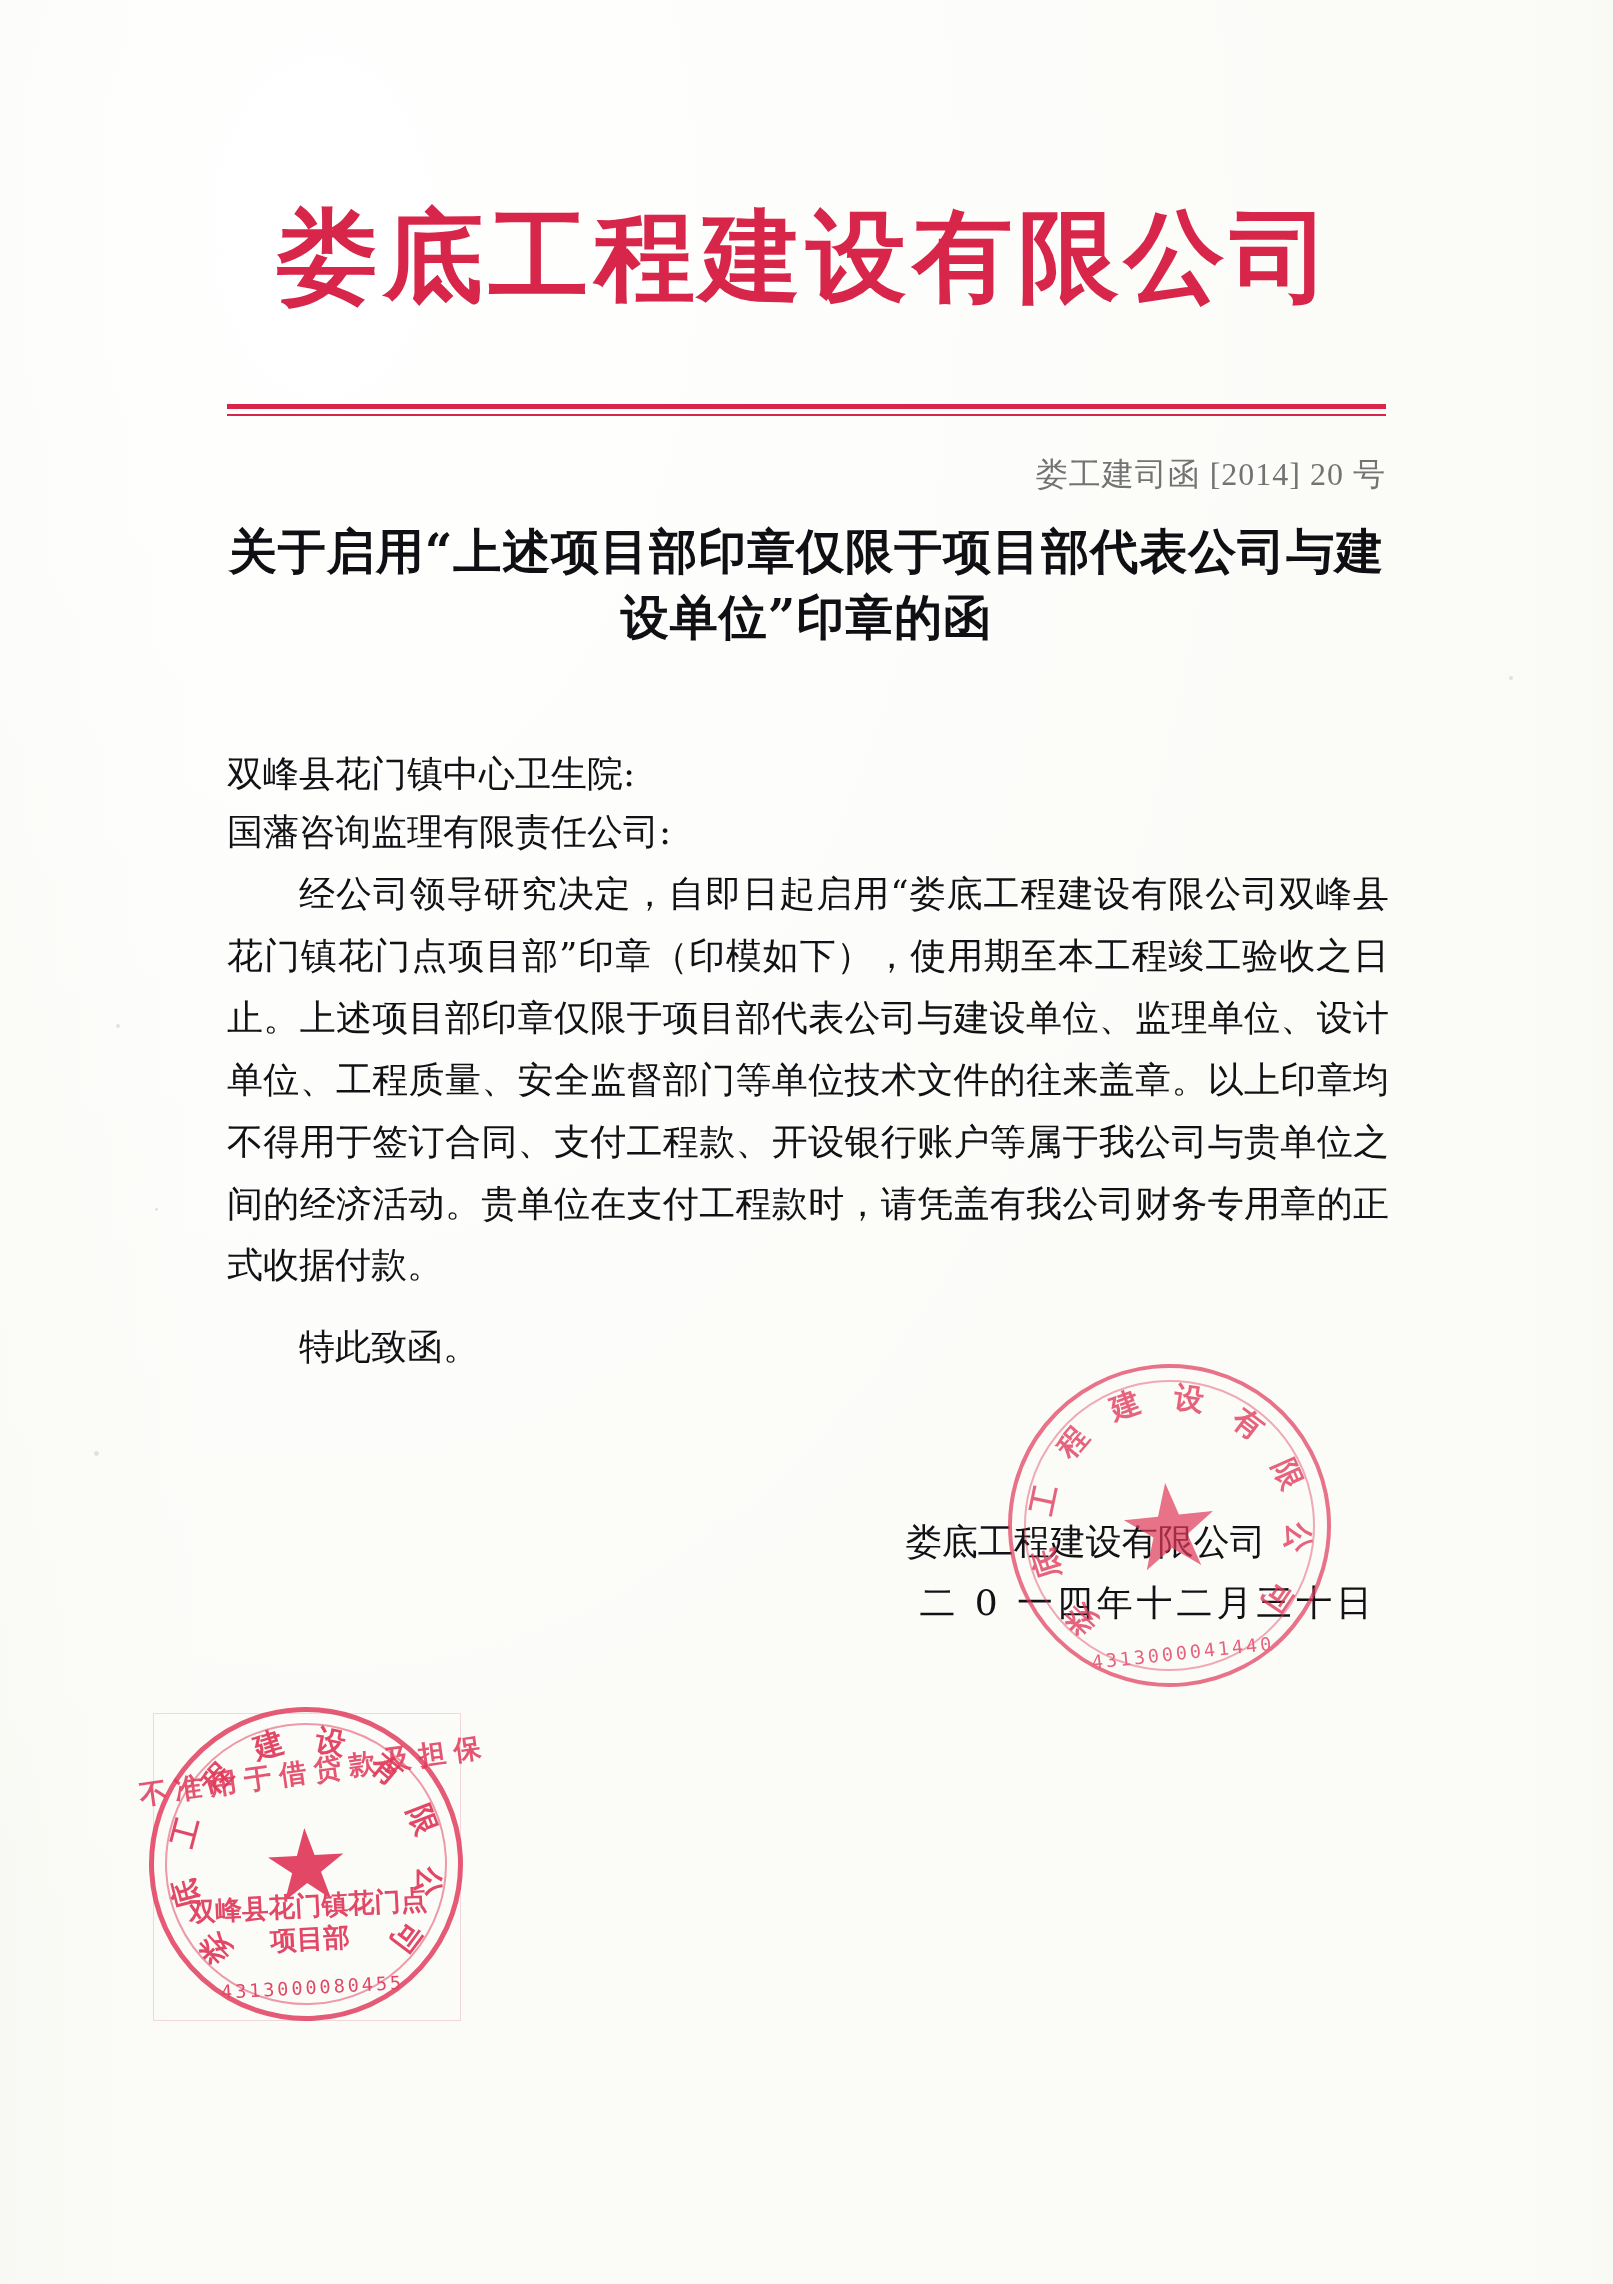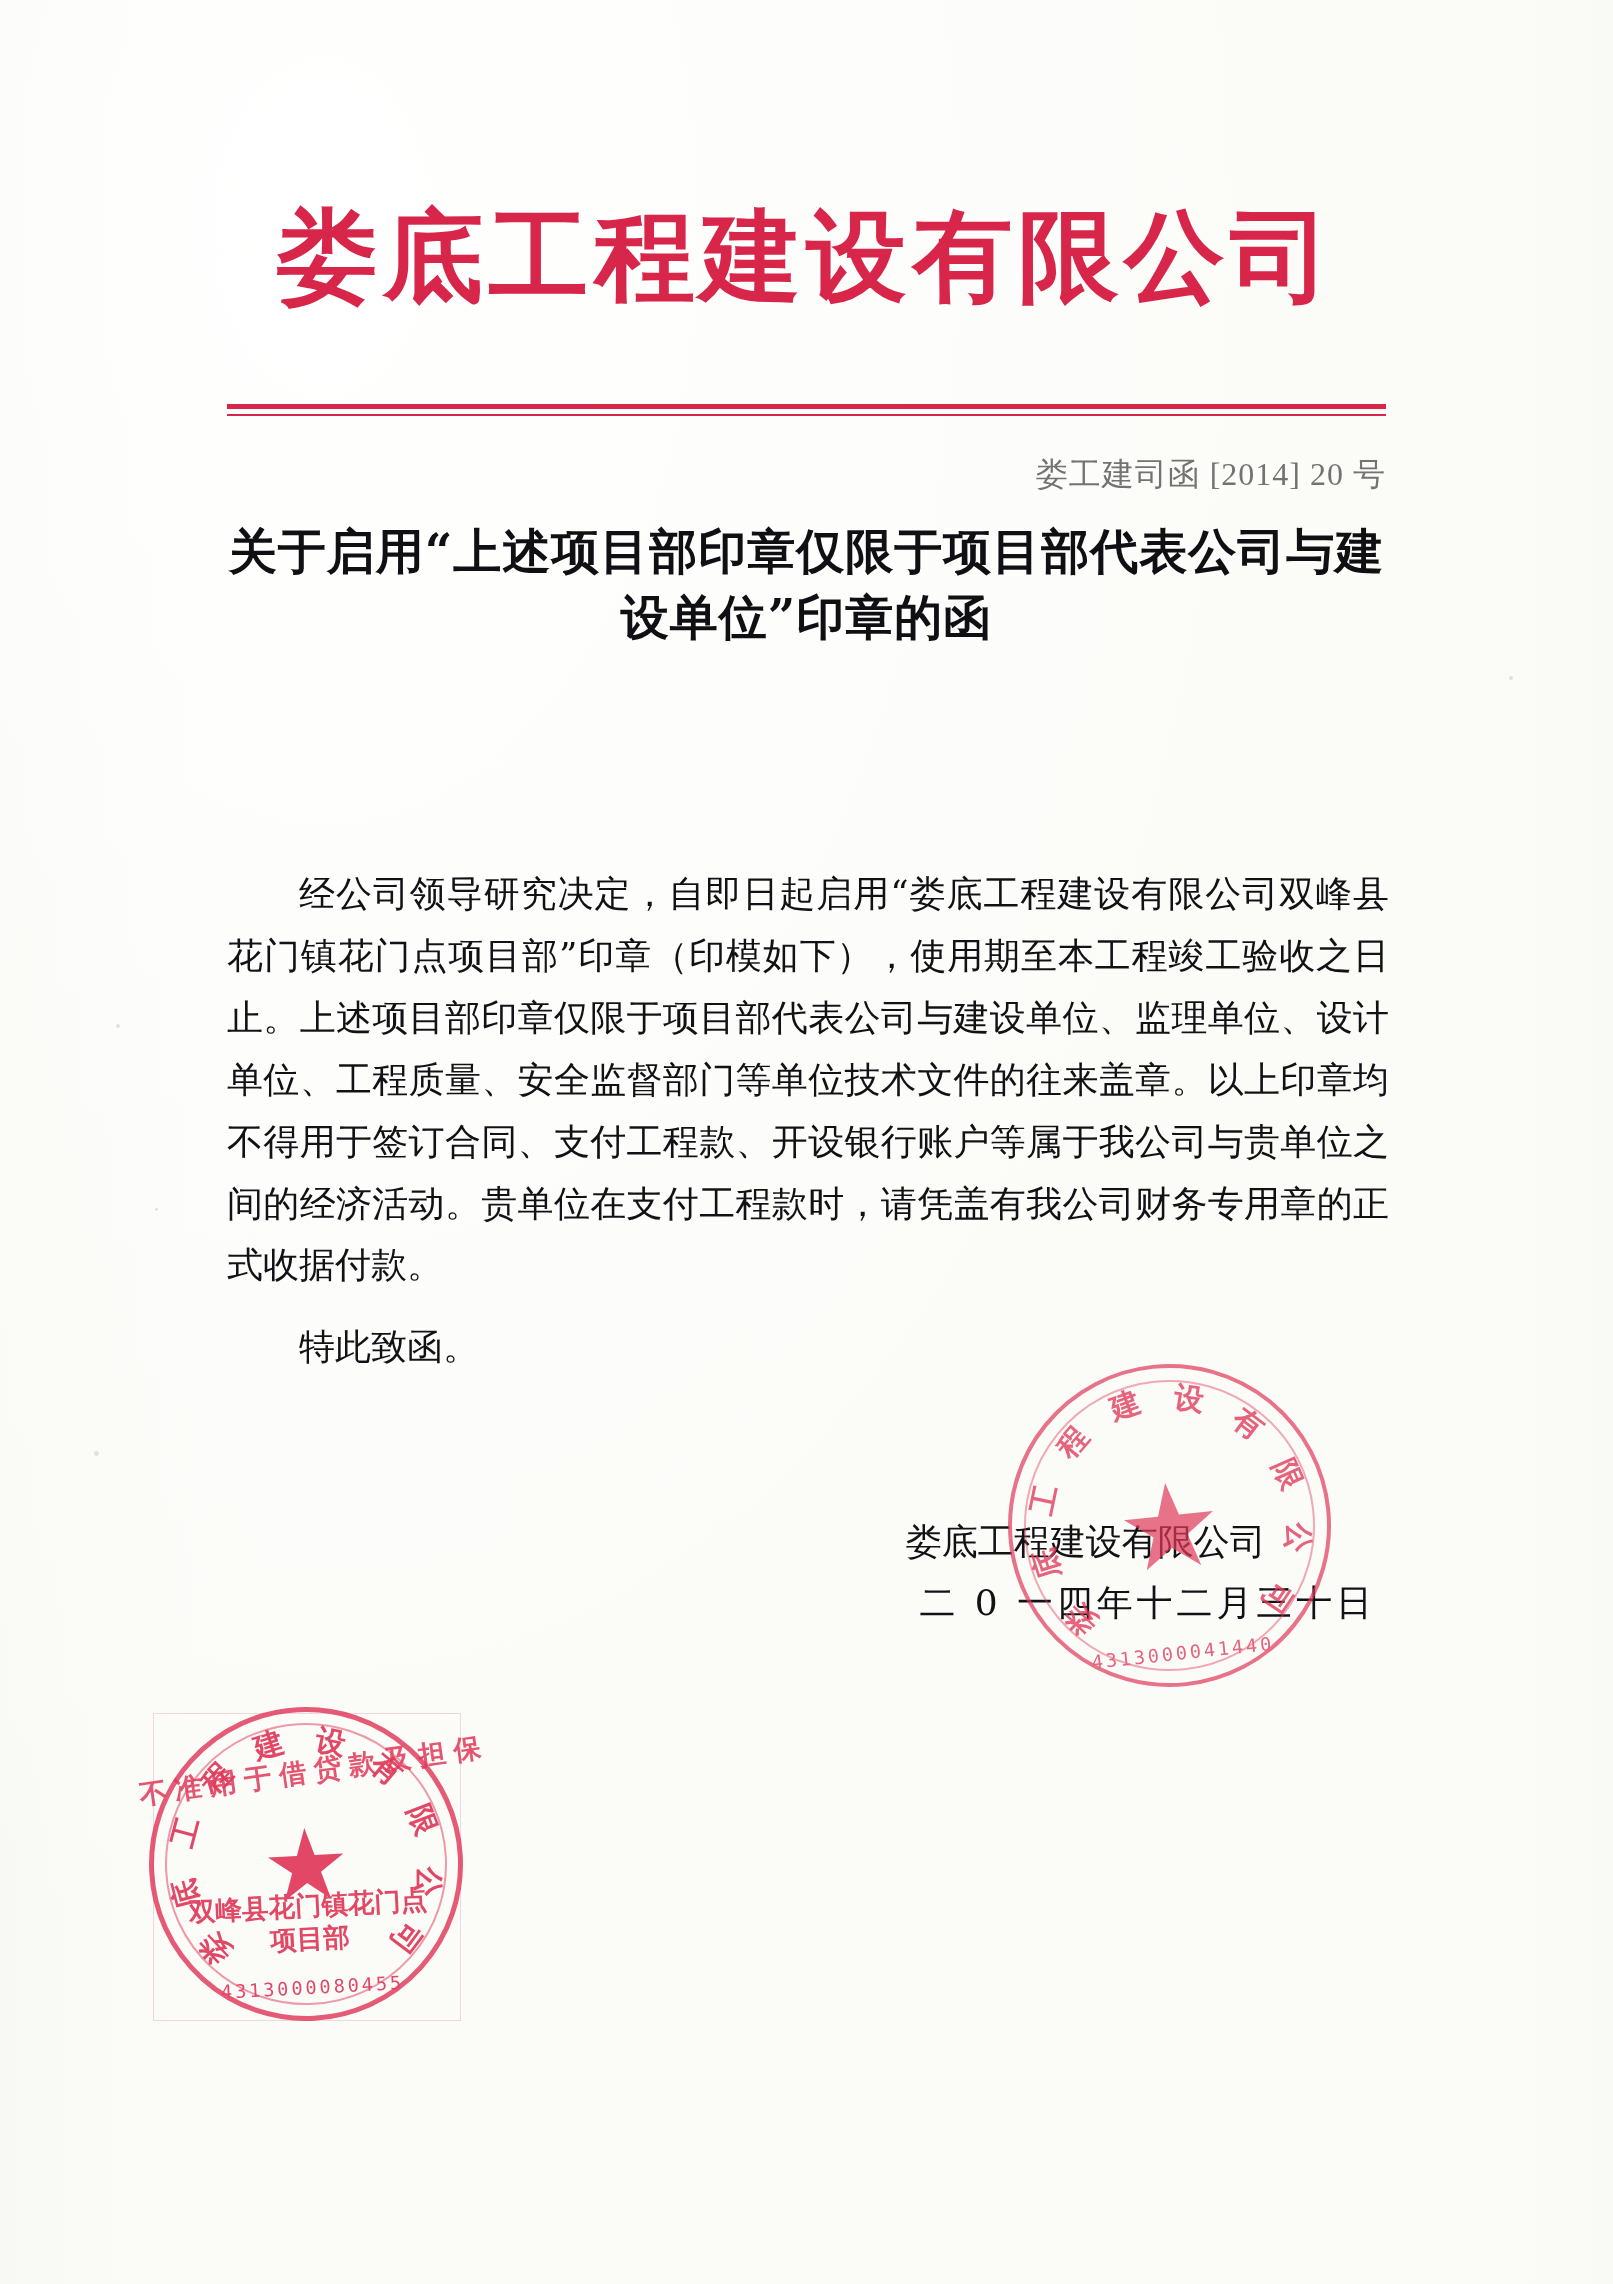--- a/index.html
+++ b/index.html
@@ -243,20 +243,24 @@
 
   <div class="rule-wrap">
     <div class="rule-thick"></div>
     <div class="rule-thin"></div>
   </div>
 
   <div class="doc-number">娄工建司函 [2014] 20 号</div>
 
   <div class="doc-title">关于启用“上述项目部印章仅限于项目部代表公司与建设单位”印章的函</div>
 
+  <div class="recipients">
+    <div>双峰县花门镇中心卫生院:</div>
+    <div>国藩咨询监理有限责任公司:</div>
+  </div>
 
   <div class="body-text">
     <p>经公司领导研究决定，自即日起启用“娄底工程建设有限公司双峰县花门镇花门点项目部”印章（印模如下），使用期至本工程竣工验收之日止。上述项目部印章仅限于项目部代表公司与建设单位、监理单位、设计单位、工程质量、安全监督部门等单位技术文件的往来盖章。以上印章均不得用于签订合同、支付工程款、开设银行账户等属于我公司与贵单位之间的经济活动。贵单位在支付工程款时，请凭盖有我公司财务专用章的正式收据付款。</p>
     <p>特此致函。</p>
   </div>
 
   <div class="signature">
     <div>娄底工程建设有限公司</div>
     <div class="sig-date">二 0 一四年十二月三十日</div>
   </div>

